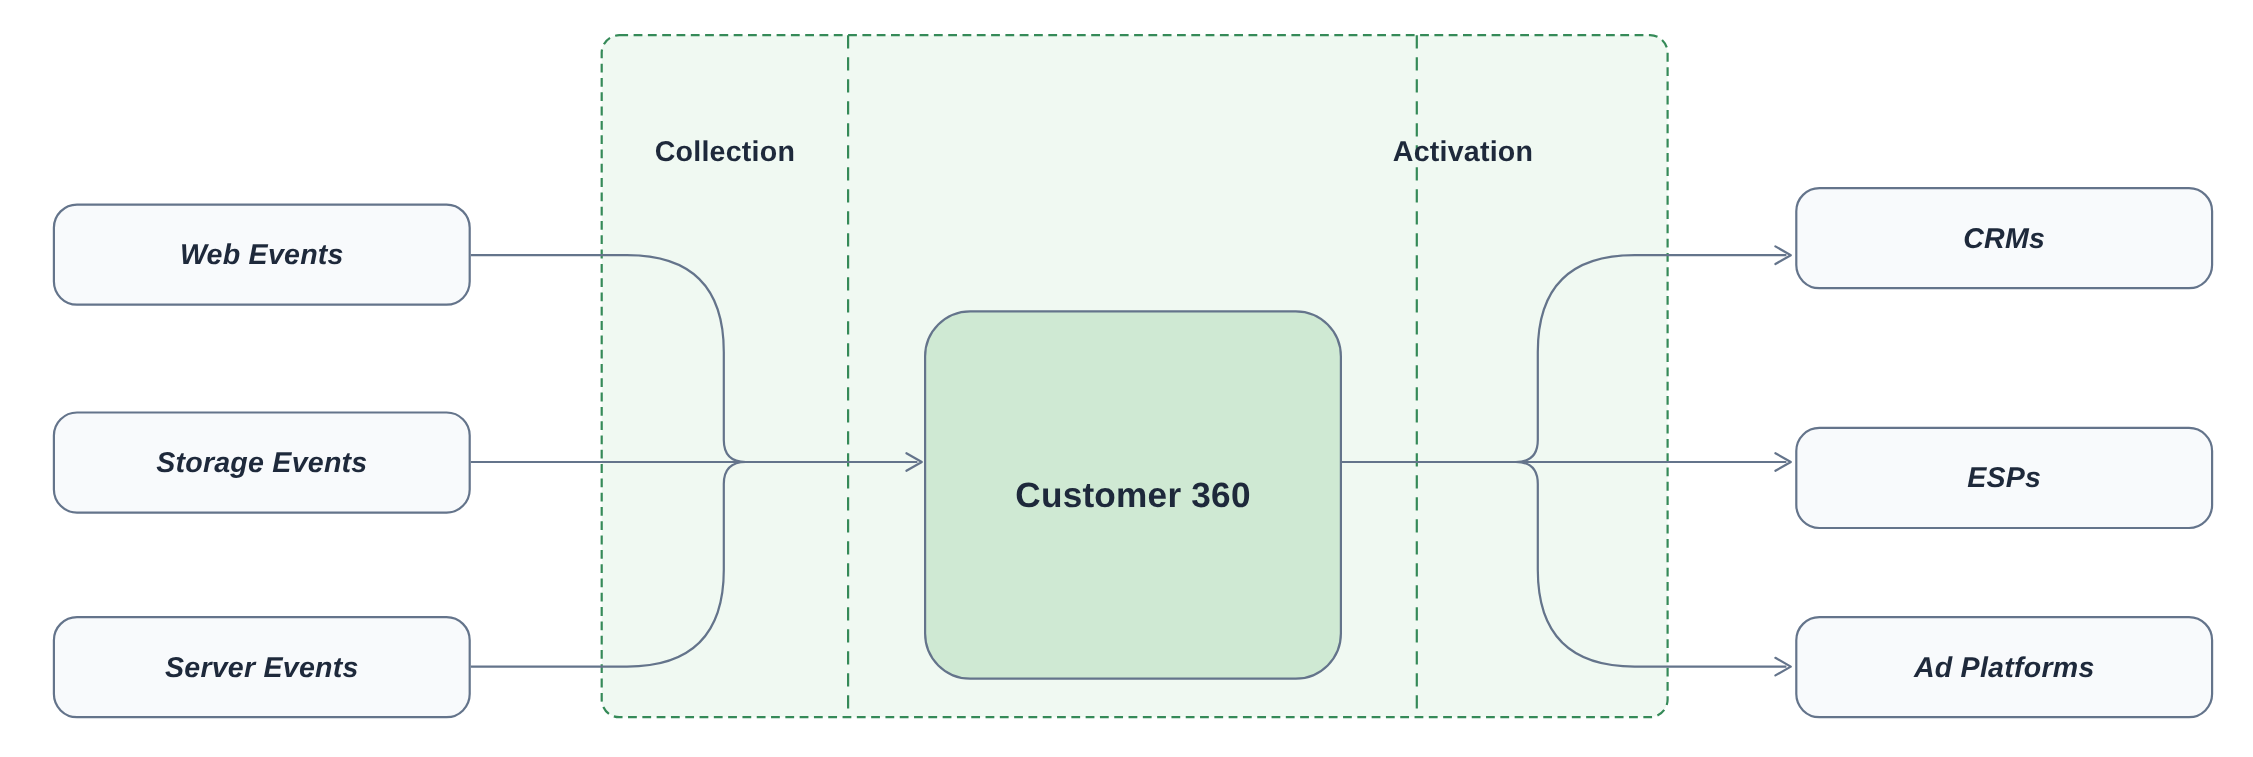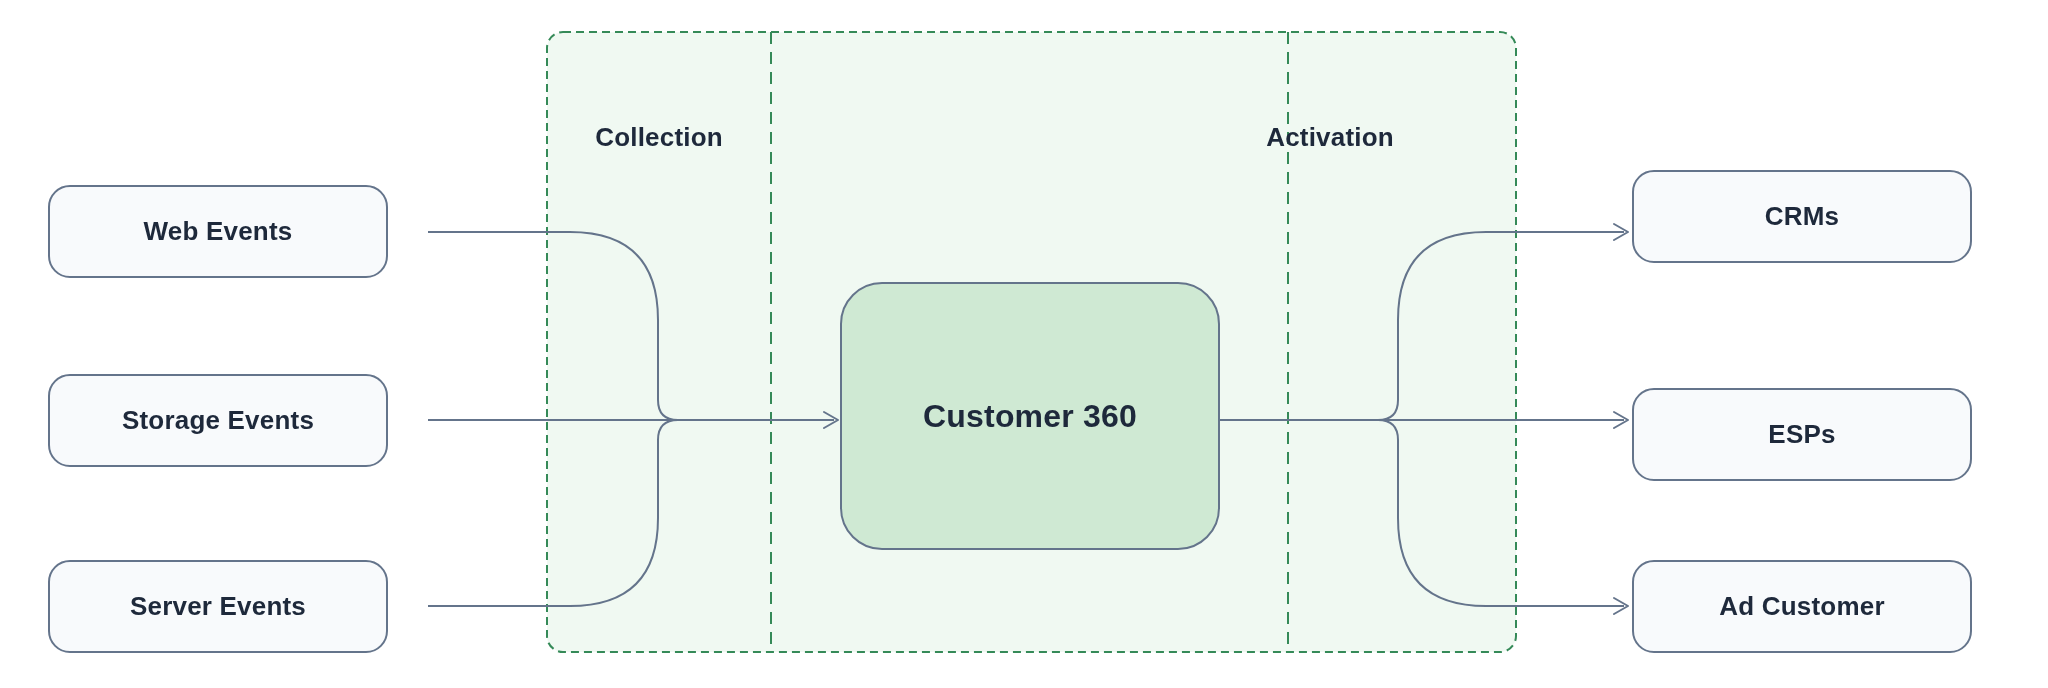--- a/index.html
+++ b/index.html
@@ -45,40 +45,41 @@
     position: absolute;
     top: 122px;
     text-align: center;
     font-weight: 700;
     font-size: 26px;
     letter-spacing: 0.2px;
     color: var(--text, #1e293b);
   }
   .node {
     position: absolute;
-    width: 340px;
+    width: 380px;
     height: 93px;
     box-sizing: border-box;
     border: 2px solid var(--node-border, #64748b);
     border-radius: 22px;
     background: var(--node-fill, #f8fafc);
     display: flex;
     align-items: center;
     justify-content: center;
     font-weight: 700;
     font-size: 26px;
     letter-spacing: 0.2px;
     color: var(--text, #1e293b);
+    font-style: italic;
   }
   .hub {
     position: absolute;
     left: 840px;
     top: 282px;
     width: 380px;
-    height: 268px;
+    height: 336px;
     box-sizing: border-box;
     border: 2px solid var(--node-border, #64748b);
     border-radius: 42px;
     background: var(--hub-fill, #cfe9d3);
     display: flex;
     align-items: center;
     justify-content: center;
     font-weight: 700;
     font-size: 32px;
     letter-spacing: 0.2px;
@@ -123,15 +124,15 @@
   <div class="section-label label-activation">Activation</div>
 
   <div class="node node-web">Web Events</div>
   <div class="node node-mobile">Storage Events</div>
   <div class="node node-server">Server Events</div>
 
   <div class="hub">Customer 360</div>
 
   <div class="node node-crms">CRMs</div>
   <div class="node node-esps">ESPs</div>
-  <div class="node node-adplat">Ad Customer</div>
+  <div class="node node-adplat">Ad Platforms</div>
 
 </div>
 
 </body></html>

